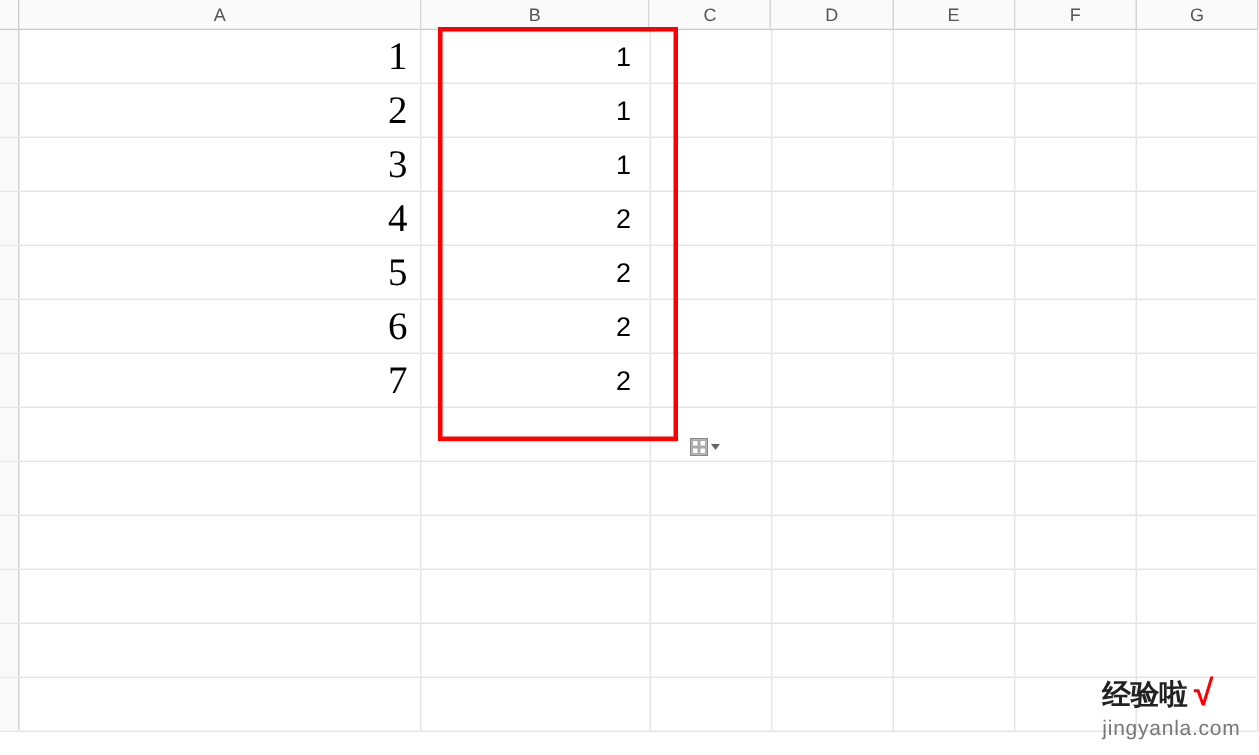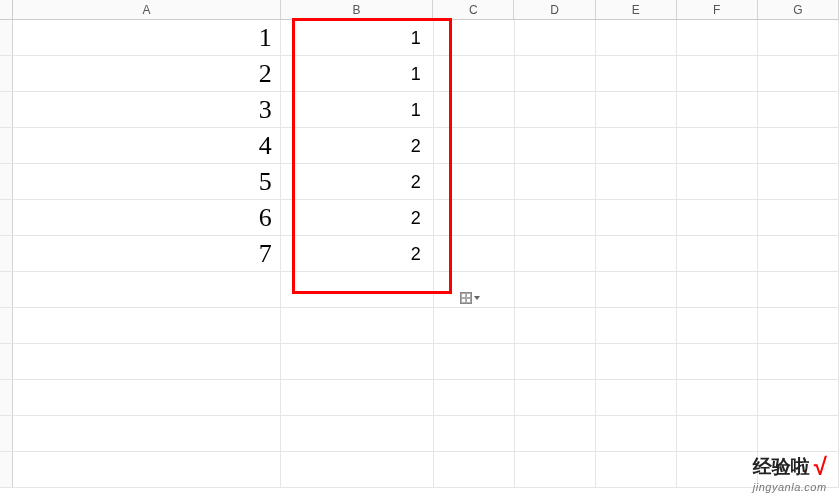--- a/index.html
+++ b/index.html
@@ -136,23 +136,22 @@
       display: inline-flex;
       align-items: center;
       gap: 4px;
     }
     .wm-check {
       color: #ff0000;
       font-size: 24px;
       font-weight: bold;
     }
     .wm-sub {
-      font-size: 11px;
+      font-size: 14px;
       color: #777;
-      font-style: italic;
       letter-spacing: 0.5px;
     }
   </style>
 </head>
 <body>
 
 <div class="spreadsheet">
   <div class="col-headers">
     <div class="row-marker"></div>
     <div class="col-header col-a">A</div>

